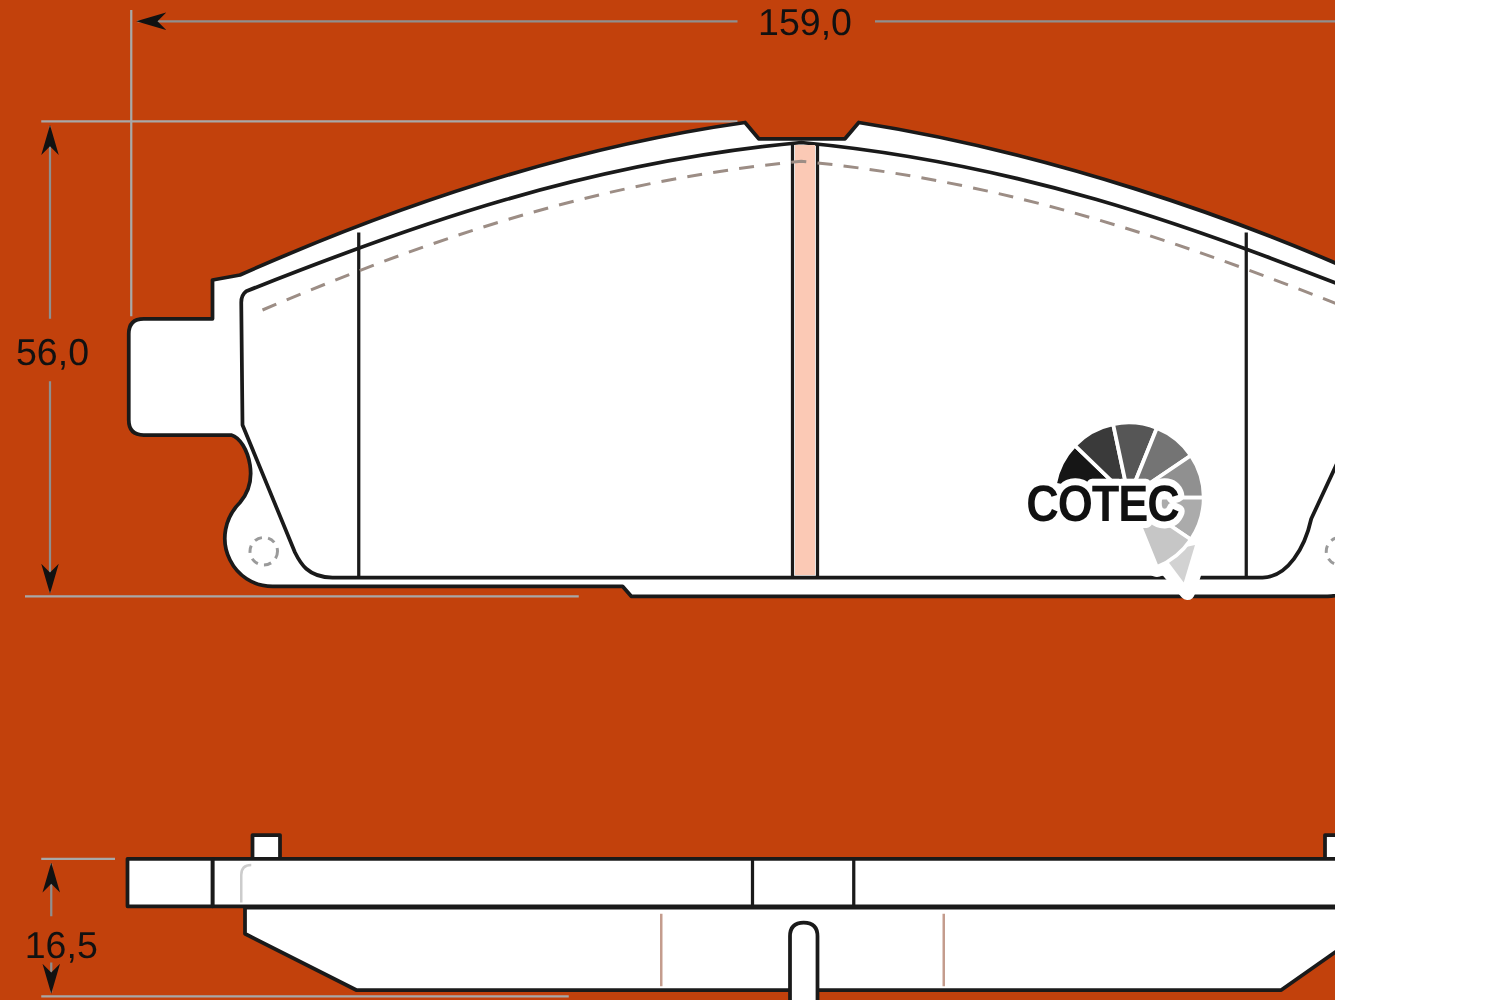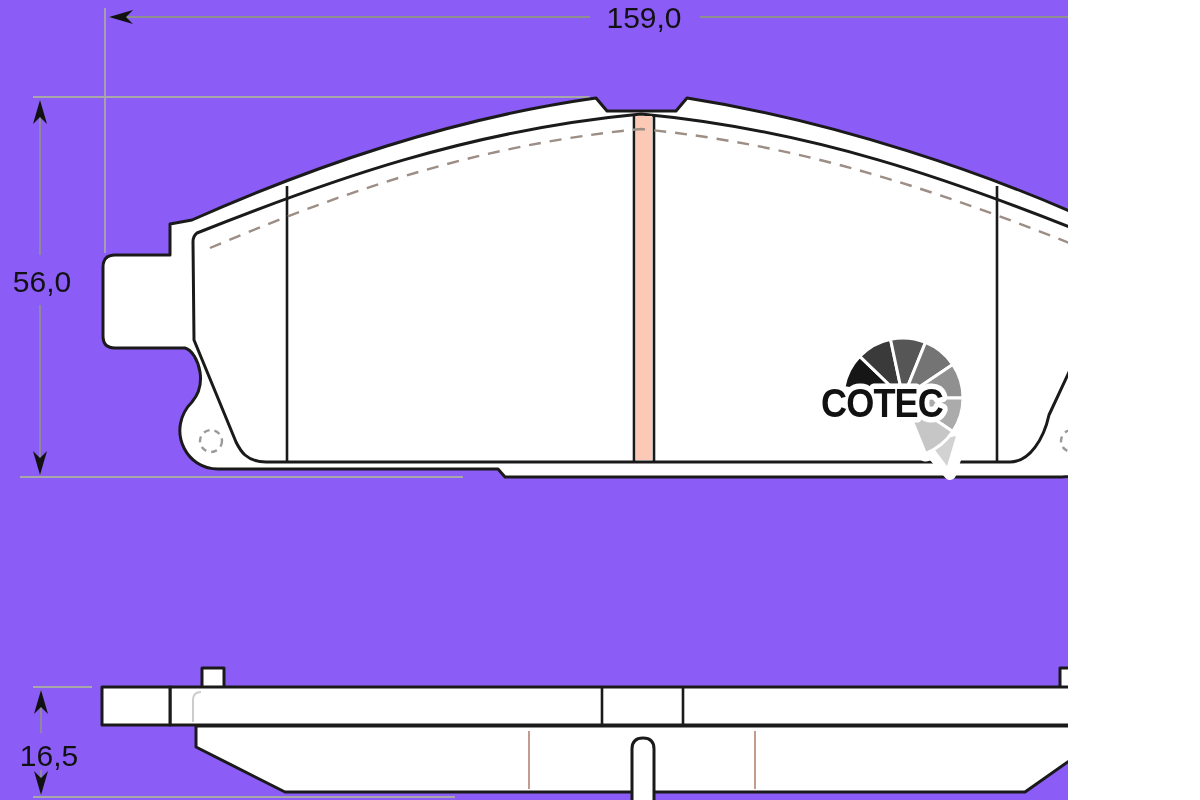--- a/index.html
+++ b/index.html
@@ -1,16 +1,16 @@
 <!DOCTYPE html>
 <html><head>
 <meta charset="utf-8">
 <style>
   html,body{margin:0;padding:0;background:#ffffff;}
-  .canvas{position:relative;width:1068px;height:800px;background:#8b5cf6;overflow:hidden;
+  .canvas{position:relative;width:1068px;height:800px;background:#c2410c;overflow:hidden;
           font-family:"Liberation Sans", sans-serif;}
   svg{display:block}
   .outline{fill:#ffffff;stroke:#1a1a1a;stroke-width:3;stroke-linejoin:round;}
   .edge{stroke:#1a1a1a;stroke-width:2.6;fill:none;}
   .ext{stroke:#a8a8a8;stroke-width:1.8;fill:none;}
   .dim{stroke:#8f8f8f;stroke-width:1.8;fill:none;}
   .dimtext{font-family:"Liberation Sans", sans-serif;font-size:30px;fill:#111;}
   .dash-chamfer{stroke:#9c8d85;stroke-width:2.4;stroke-dasharray:12 9;fill:none;}
   .hole{stroke:#9a9a9a;stroke-width:2.4;stroke-dasharray:6 5;fill:none;}
   .faint{stroke:#c49c8d;stroke-width:2;fill:none;}

